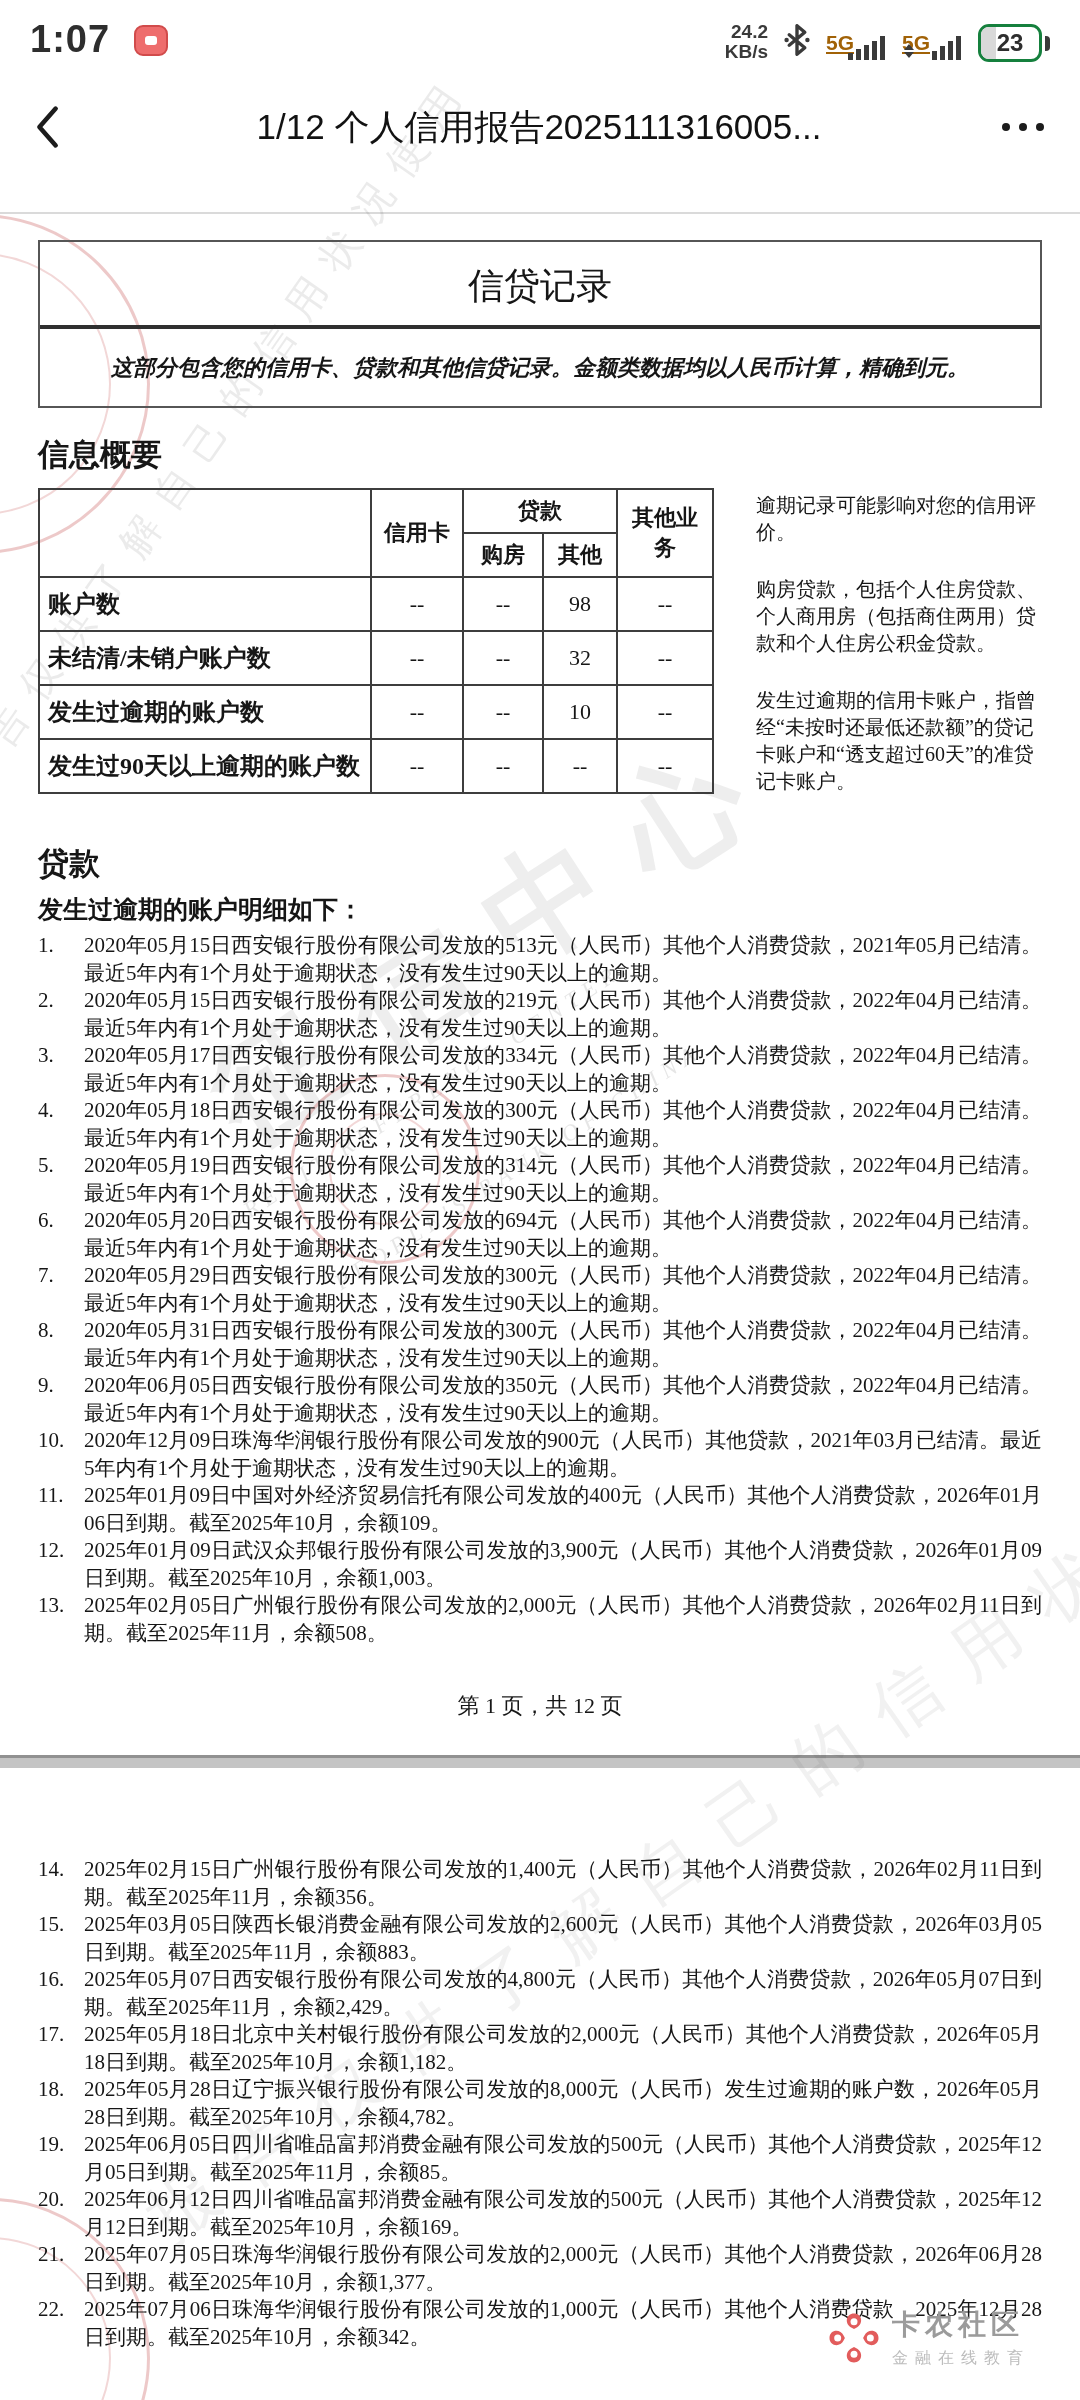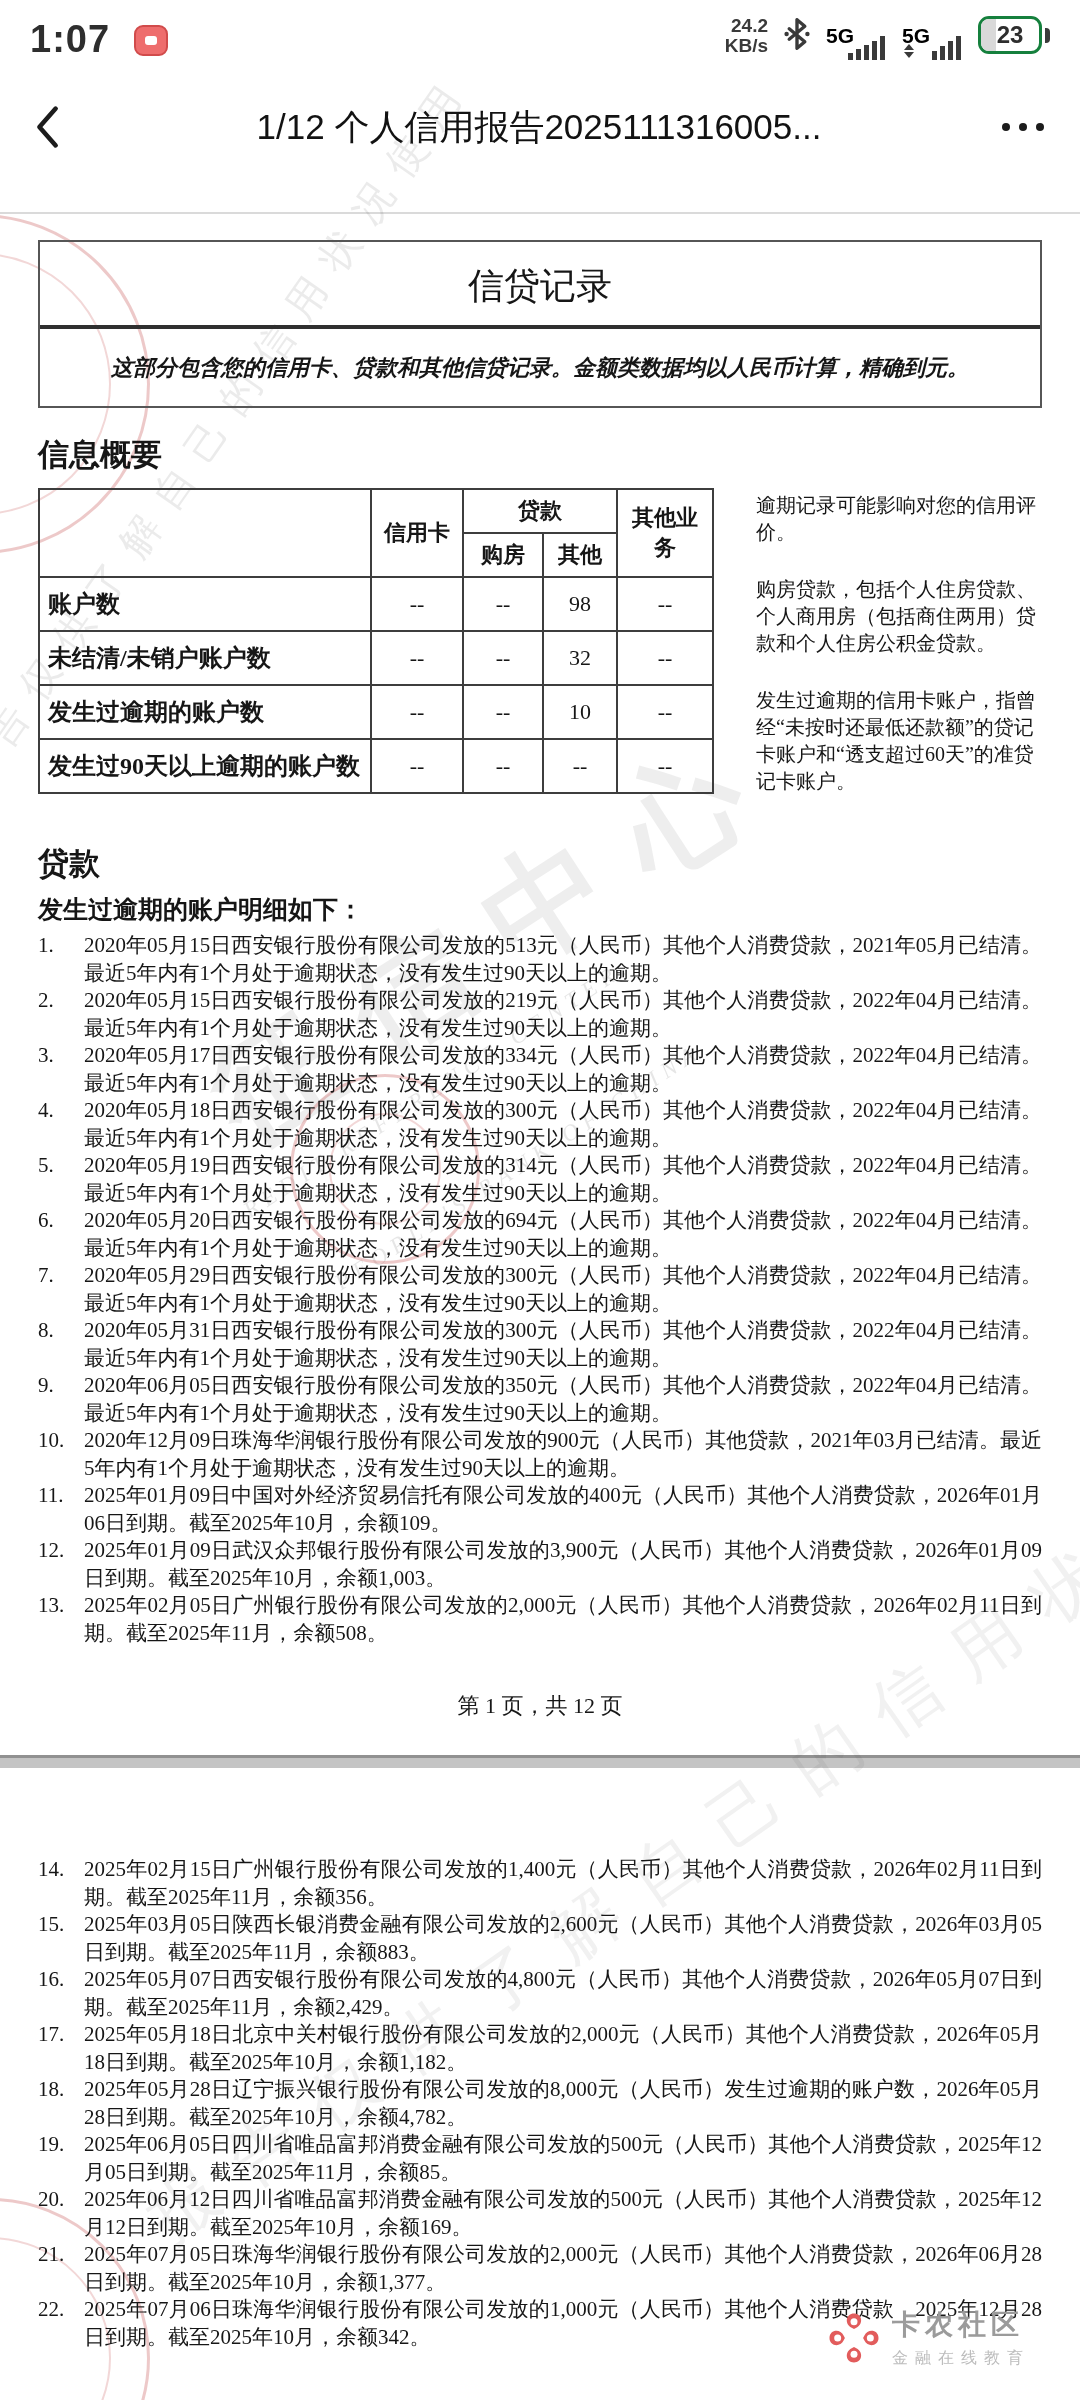--- a/index.html
+++ b/index.html
@@ -17,24 +17,24 @@
   }
   .sb-time { font-size:38px; font-weight:600; letter-spacing:1px; }
   .rec-icon {
     width:34px; height:31px; margin-left:24px; margin-top:2px;
     background:#ee6d6d; border:2px solid #d14b4b; border-radius:9px; position:relative;
   }
   .rec-icon::after {
     content:""; position:absolute; left:9px; top:9px; width:12px; height:9px;
     background:#fff; border-radius:3px;
   }
-  .sb-right { margin-left:auto; display:flex; align-items:flex-start; gap:16px; }
+  .sb-right { margin-left:auto; display:flex; align-items:flex-end; gap:16px; }
   .net-speed { text-align:right; font-size:19px; line-height:20px; font-weight:700; color:#3a3a3a; }
   .sig { position:relative; width:60px; height:46px; }
-  .sig-label { position:absolute; left:0; top:8px; font-size:21px; font-weight:700; color:#000000; }
+  .sig-label { position:absolute; left:0; top:15px; font-size:21px; font-weight:700; color:#a16207;text-decoration:underline; }
   .sig-bars { position:absolute; right:0; bottom:2px; }
   .sig-arrows { position:absolute; left:2px; bottom:4px; display:flex; flex-direction:column; gap:2px; }
   .tri-up { width:0; height:0; border-left:5px solid transparent; border-right:5px solid transparent; border-bottom:6px solid #3a3a3a; }
   .tri-dn { width:0; height:0; border-left:5px solid transparent; border-right:5px solid transparent; border-top:6px solid #3a3a3a; }
   .battery { display:flex; align-items:center; }
   .battery-body {
     position:relative; width:64px; height:38px; border:3px solid #15803d; border-radius:11px;
     overflow:hidden; display:flex; align-items:center; justify-content:center;
   }
   .battery-fill { position:absolute; left:0; top:0; bottom:0; width:15px; background:#d9d9d9; }

